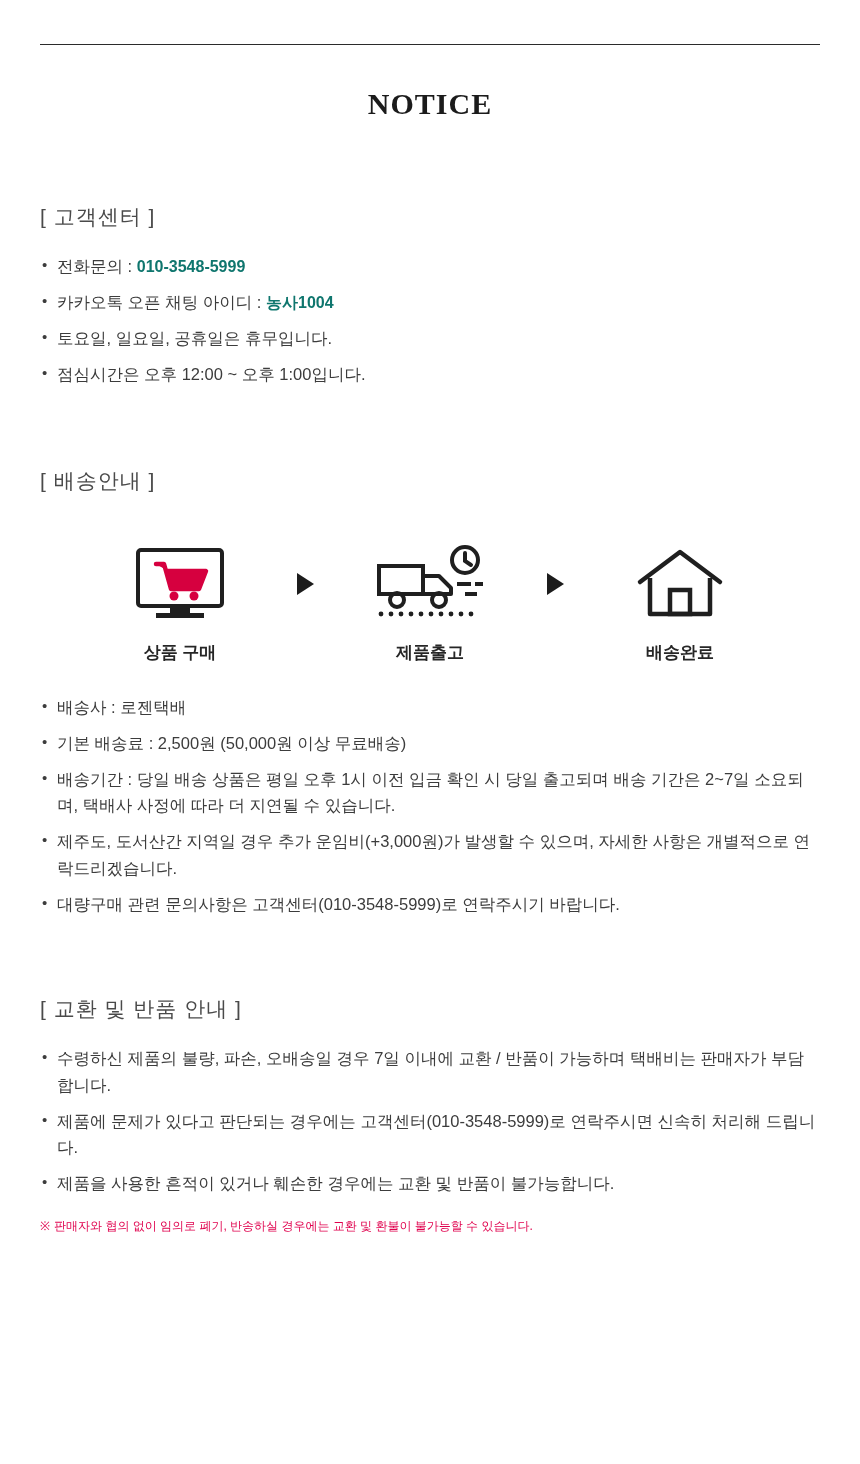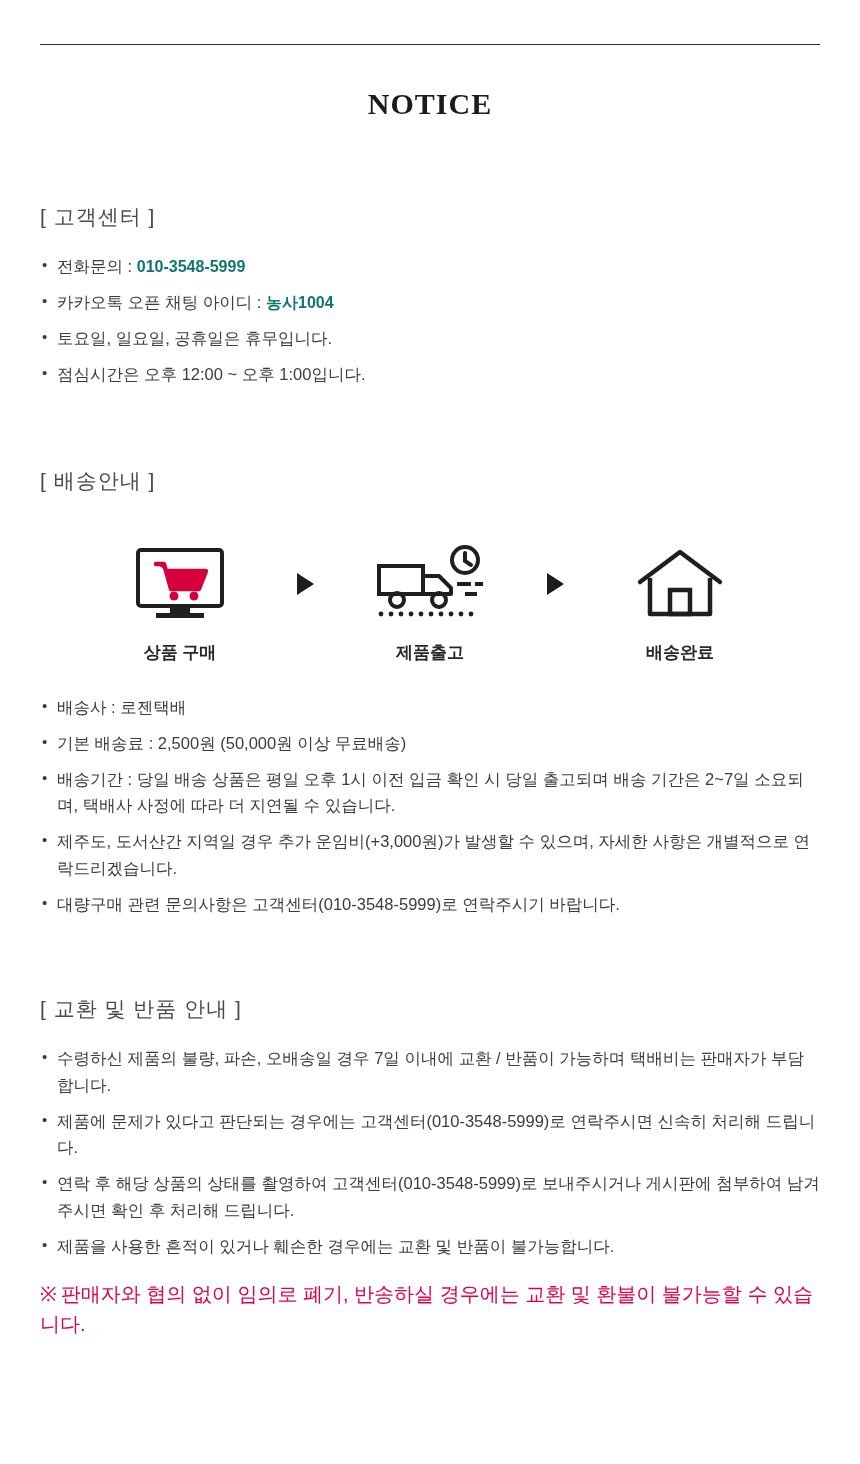--- a/index.html
+++ b/index.html
@@ -66,21 +66,21 @@
     color: #3c3c3c;
     font-size: 15px;
   }
   .hl-pink {
     color: #0f766e;
     font-weight: bold;
     font-size: 16px;
   }
   .note-red {
     color: #e0004d;
-    font-size: 20px;
+    font-size: 12px;
     margin-top: 20px;
     line-height: 1.5;
   }
   .note-red .mark { margin-right: 4px; }
 
   
   .flow {
     display: flex;
     align-items: flex-start;
     justify-content: center;
@@ -216,21 +216,20 @@
       <li>제주도, 도서산간 지역일 경우 추가 운임비(+3,000원)가 발생할 수 있으며, 자세한 사항은 개별적으로 연락드리겠습니다.</li>
       <li>대량구매 관련 문의사항은 고객센터(010-3548-5999)로 연락주시기 바랍니다.</li>
     </ul>
   </div>
 
   <div class="sec-exchange">
     <div class="section-head">[ 교환 및 반품 안내 ]</div>
     <ul class="list list-tight">
       <li>수령하신 제품의 불량, 파손, 오배송일 경우 7일 이내에 교환 / 반품이 가능하며 택배비는 판매자가 부담합니다.</li>
       <li>제품에 문제가 있다고 판단되는 경우에는 고객센터(010-3548-5999)로 연락주시면 신속히 처리해 드립니다.</li>
-      <li>연락 후 해당 상품의 상태를 촬영하여 고객센터(010-3548-5999)로 보내주시거나 게시판에 첨부하여 남겨주시면 확인 후 처리해 드립니다.</li>
       <li>제품을 사용한 흔적이 있거나 훼손한 경우에는 교환 및 반품이 불가능합니다.</li>
     </ul>
     <div class="note-red">
       <span class="mark">※</span><span>판매자와 협의 없이 임의로 폐기, 반송하실 경우에는 교환 및 환불이 불가능할 수 있습니다.</span>
     </div>
   </div>
 
 </div>
 
 </body></html>

